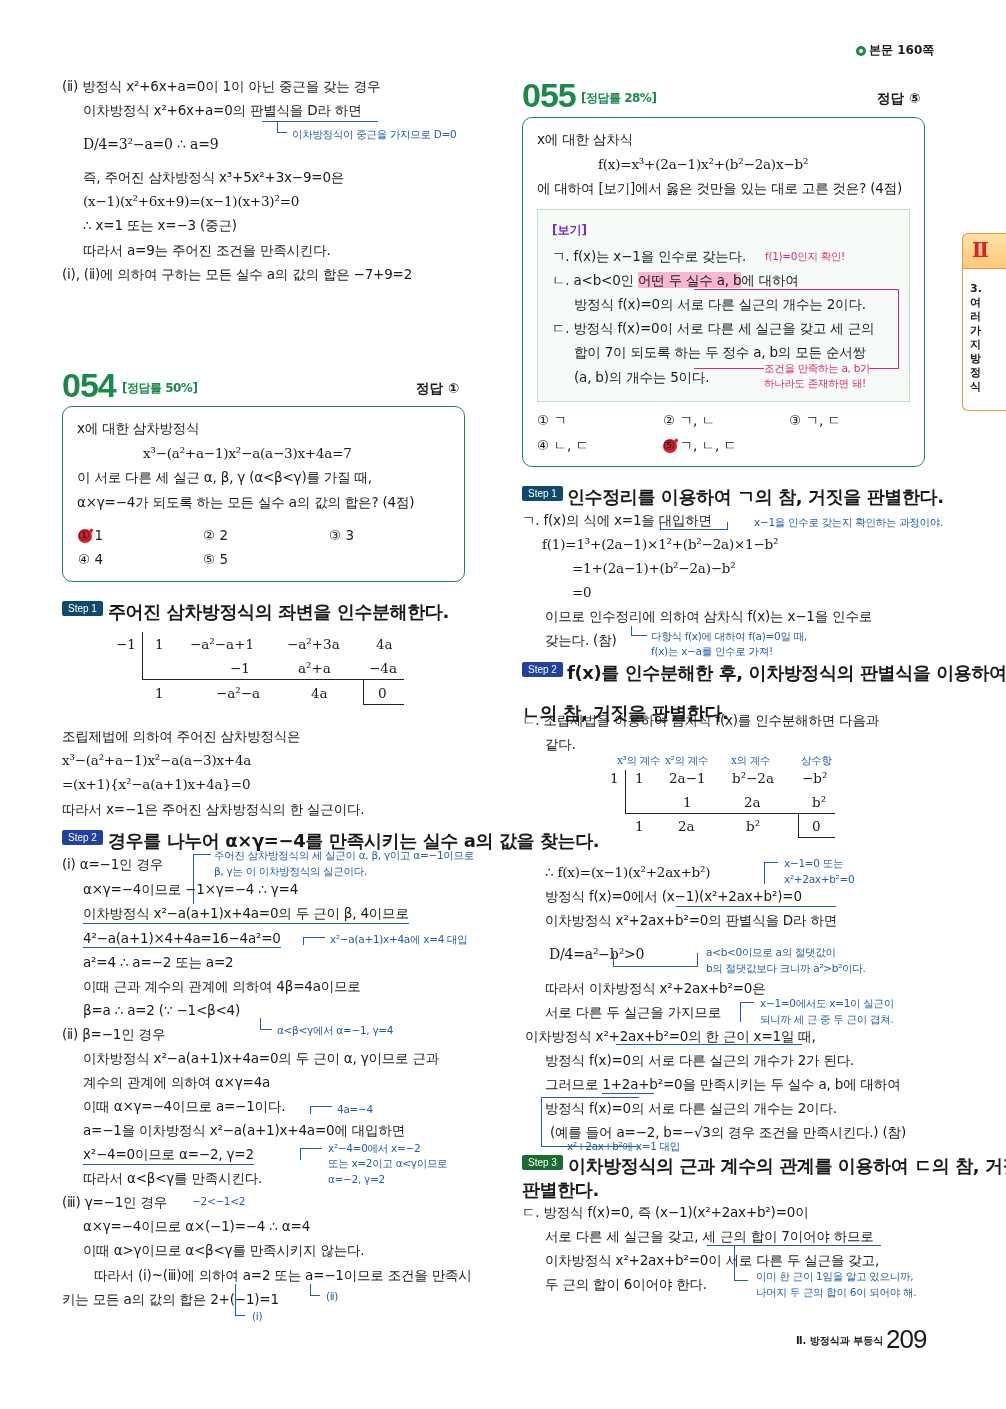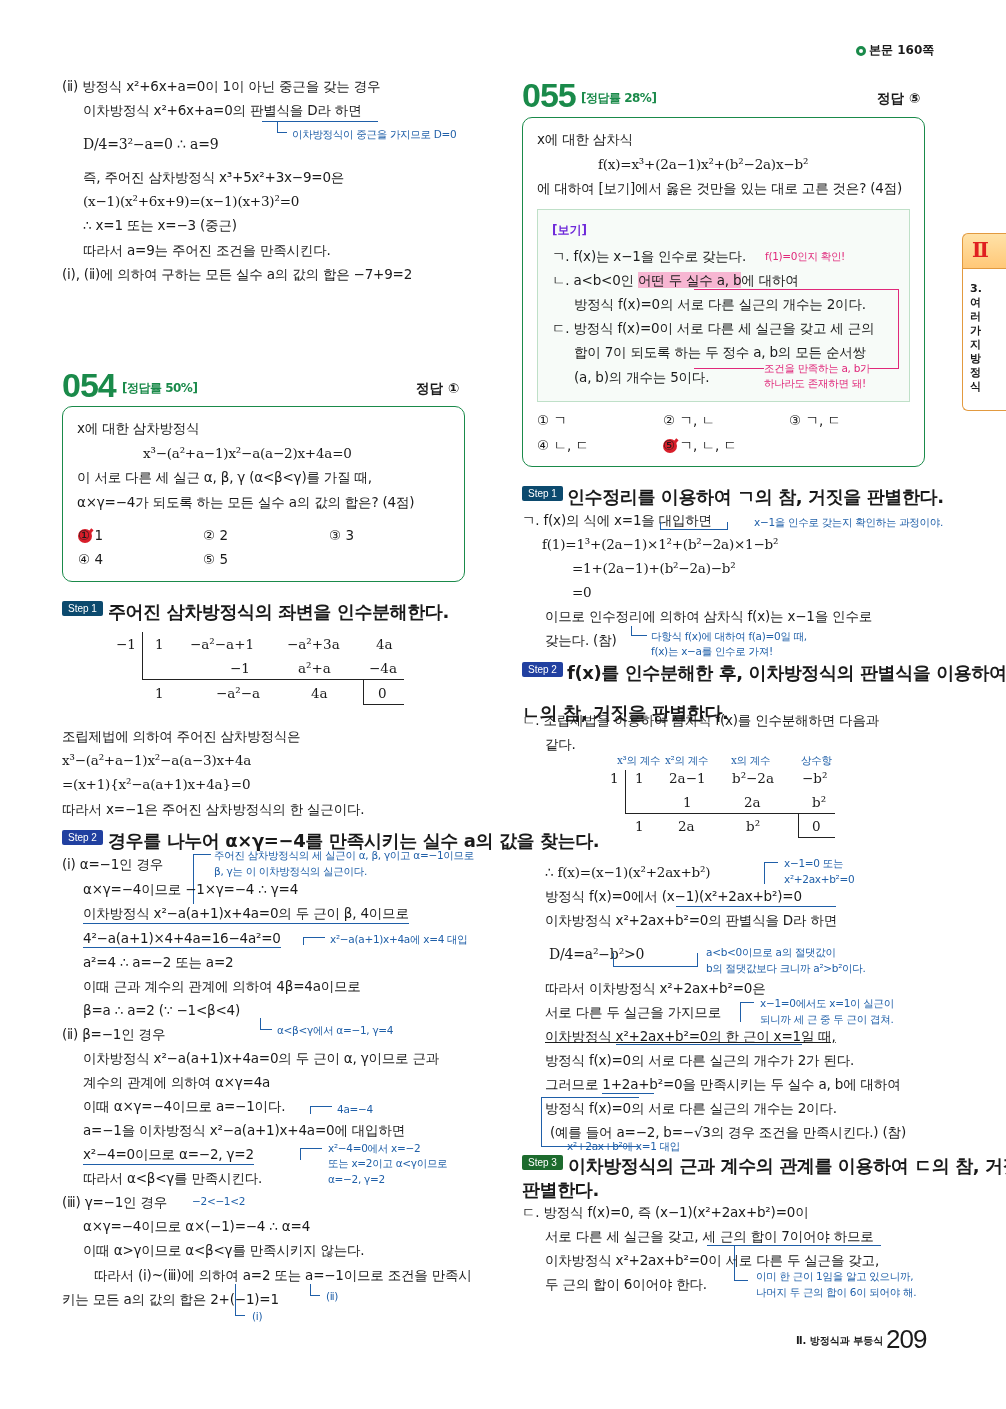--- a/index.html
+++ b/index.html
@@ -63,21 +63,21 @@
   <div class="line" style="left:83px; top:241px;">따라서 a=9는 주어진 조건을 만족시킨다.</div>
   <div class="line" style="left:62px; top:265px;">(ⅰ), (ⅱ)에 의하여 구하는 모든 실수 a의 값의 합은 −7+9=2</div>
 </div>
 
 <div class="qnum" style="left:62px; top:368px;">054</div>
 <div class="rate" style="left:122px; top:380px;">[정답률 50%]</div>
 <div class="answer" style="left:416px; top:380px;">정답 ①</div>
 
 <div class="qbox" style="left:62px; top:406px; width:403px; height:176px;"></div>
 <div class="line" style="left:77px; top:419px;">x에 대한 삼차방정식</div>
-<div class="line math" style="left:143px; top:444px;">x³−(a²+a−1)x²−a(a−2)x+4a=0</div>
+<div class="line math" style="left:143px; top:444px;">x³−(a²+a−1)x²−a(a−3)x+4a=7</div>
 <div class="line" style="left:77px; top:468px;">이 서로 다른 세 실근 α, β, γ (α&lt;β&lt;γ)를 가질 때,</div>
 <div class="line" style="left:77px; top:493px;">α×γ=−4가 되도록 하는 모든 실수 a의 값의 합은? (4점)</div>
 
 <div class="check" style="left:78px; top:529px;"></div>
 <div class="choice" style="left:78px; top:527px;">① 1</div>
 <div class="choice" style="left:203px; top:527px;">② 2</div>
 <div class="choice" style="left:329px; top:527px;">③ 3</div>
 <div class="choice" style="left:78px; top:551px;">④ 4</div>
 <div class="choice" style="left:203px; top:551px;">⑤ 5</div>
 
@@ -231,21 +231,21 @@
 <div class="line" style="left:545px; top:911px;">이차방정식 x²+2ax+b²=0의 판별식을 D라 하면</div>
 <div class="line math" style="left:549px; top:945px; font-size:14px;">D/4=a²−b²&gt;0</div>
 <div class="bracket" style="left:613px; top:953px; width:85px; height:14px; border-left-width:1.5px; border-bottom-width:1.5px; border-right-width:1.5px; border-top-width:0;"></div>
 <div class="note" style="left:706px; top:946px;">a&lt;b&lt;0이므로 a의 절댓값이</div>
 <div class="note" style="left:706px; top:962px;">b의 절댓값보다 크니까 a²&gt;b²이다.</div>
 <div class="line" style="left:545px; top:979px;">따라서 이차방정식 x²+2ax+b²=0은</div>
 <div class="line" style="left:545px; top:1003px;">서로 다른 두 실근을 가지므로</div>
 <div class="bracket" style="left:740px; top:1002px; width:14px; height:20px; border-left-width:1.5px; border-top-width:1.5px;"></div>
 <div class="note" style="left:760px; top:997px;">x−1=0에서도 x=1이 실근이</div>
 <div class="note" style="left:760px; top:1013px;">되니까 세 근 중 두 근이 겹쳐.</div>
-<div class="line" style="left:545px; top:1027px;text-decoration:underline;">이차방정식 x²+2ax+b²=0의 한 근이 x=1일 때,</div>
+<div class="line" style="left:525px; top:1027px;">이차방정식 x²+2ax+b²=0의 한 근이 x=1일 때,</div>
 <div class="bracket" style="left:616px; top:1044px; width:186px; height:0; border-top-width:1.5px;"></div>
 <div class="line" style="left:545px; top:1051px;">방정식 f(x)=0의 서로 다른 실근의 개수가 2가 된다.</div>
 <div class="line" style="left:545px; top:1075px;">그러므로 1+2a+b²=0을 만족시키는 두 실수 a, b에 대하여</div>
 <div class="bracket" style="left:602px; top:1093px; width:52px; height:0; border-top-width:1.5px;"></div>
 <div class="bracket" style="left:541px; top:1097px; width:98px; height:50px; border-left-width:1.5px; border-top-width:1.5px; border-bottom-width:1.5px;"></div>
 <div class="line" style="left:545px; top:1099px;">방정식 f(x)=0의 서로 다른 실근의 개수는 2이다.</div>
 <div class="line" style="left:550px; top:1123px;">(예를 들어 a=−2, b=−√3의 경우 조건을 만족시킨다.) (참)</div>
 <div class="note" style="left:567px; top:1140px;">x²+2ax+b²에 x=1 대입</div>
 
 <span class="step s3" style="left:522px; top:1155px;">Step 3</span>

